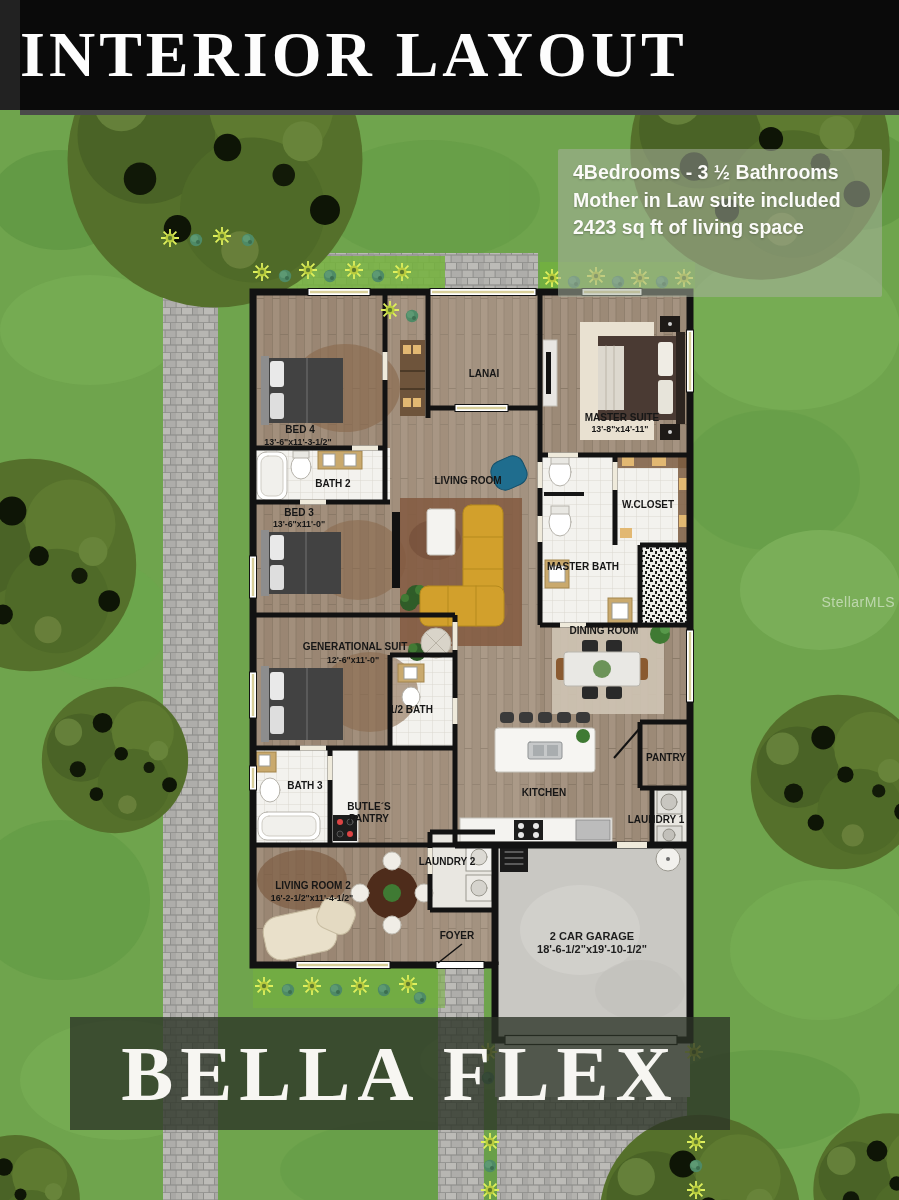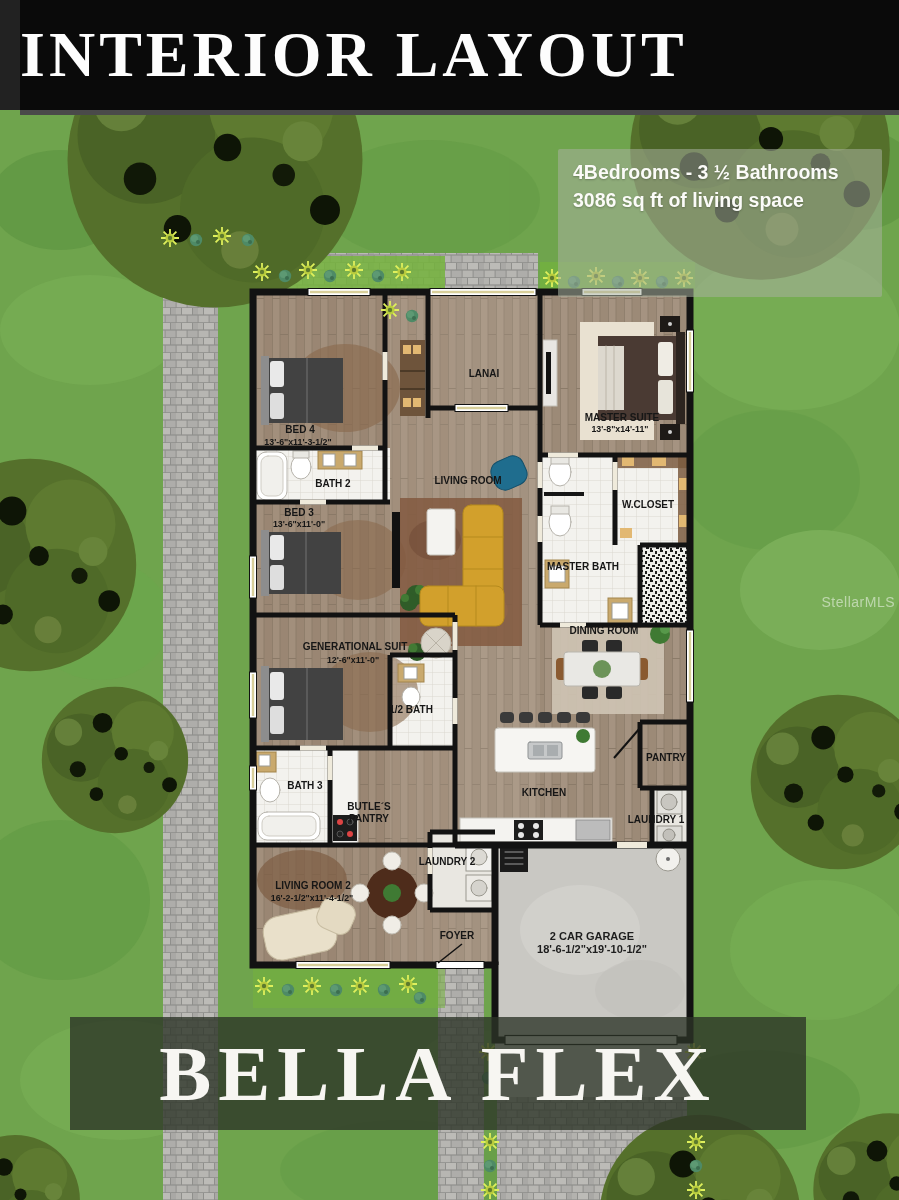--- a/index.html
+++ b/index.html
@@ -15,21 +15,21 @@
     font-weight:700;font-size:64px;letter-spacing:4px;white-space:nowrap;}
 
   
   .info-box{position:absolute;left:558px;top:133px;width:324px;height:148px;
     background:rgba(168,176,158,0.55);border-radius:2px;
     padding:10px 0 0 15px;box-sizing:border-box;margin-top:16px;}
   .info-line{color:#fbfbf8;font-weight:700;font-size:19.5px;line-height:27.5px;
     text-shadow:0 1px 2px rgba(40,50,35,.35);white-space:nowrap;}
 
   
-  .bottom-banner{position:absolute;left:70px;top:1017px;width:736px;height:113px;
+  .bottom-banner{position:absolute;left:70px;top:1017px;width:660px;height:113px;
     background:rgba(44,51,38,0.78);
     display:flex;align-items:center;justify-content:center;}
   .bottom-banner span{color:#f7f6f2;font-family:"Liberation Serif",serif;
     font-weight:700;font-size:78px;letter-spacing:7px;white-space:nowrap;}
 
   
   .watermark{position:absolute;right:4px;top:594px;color:rgba(255,255,255,0.5);
     font-size:14px;font-weight:400;letter-spacing:.5px;}
 
   
@@ -514,21 +514,22 @@
     <text class="rlg" x="592" y="953">18'-6-1/2"x19'-10-1/2"</text>
   </g>
 </svg>
 
   <div class="top-banner">
     <span>INTERIOR LAYOUT</span>
   </div>
 
   <div class="info-box">
     <div class="info-line">4Bedrooms - 3 ½ Bathrooms</div>
-    <div class="info-line">3086 sq ft of living space</div>
+    <div class="info-line">Mother in Law suite included</div>
+    <div class="info-line">2423 sq ft of living space</div>
   </div>
 
   <div class="watermark">StellarMLS</div>
 
   <div class="bottom-banner">
     <span>BELLA FLEX</span>
   </div>
 
 </div>
 

